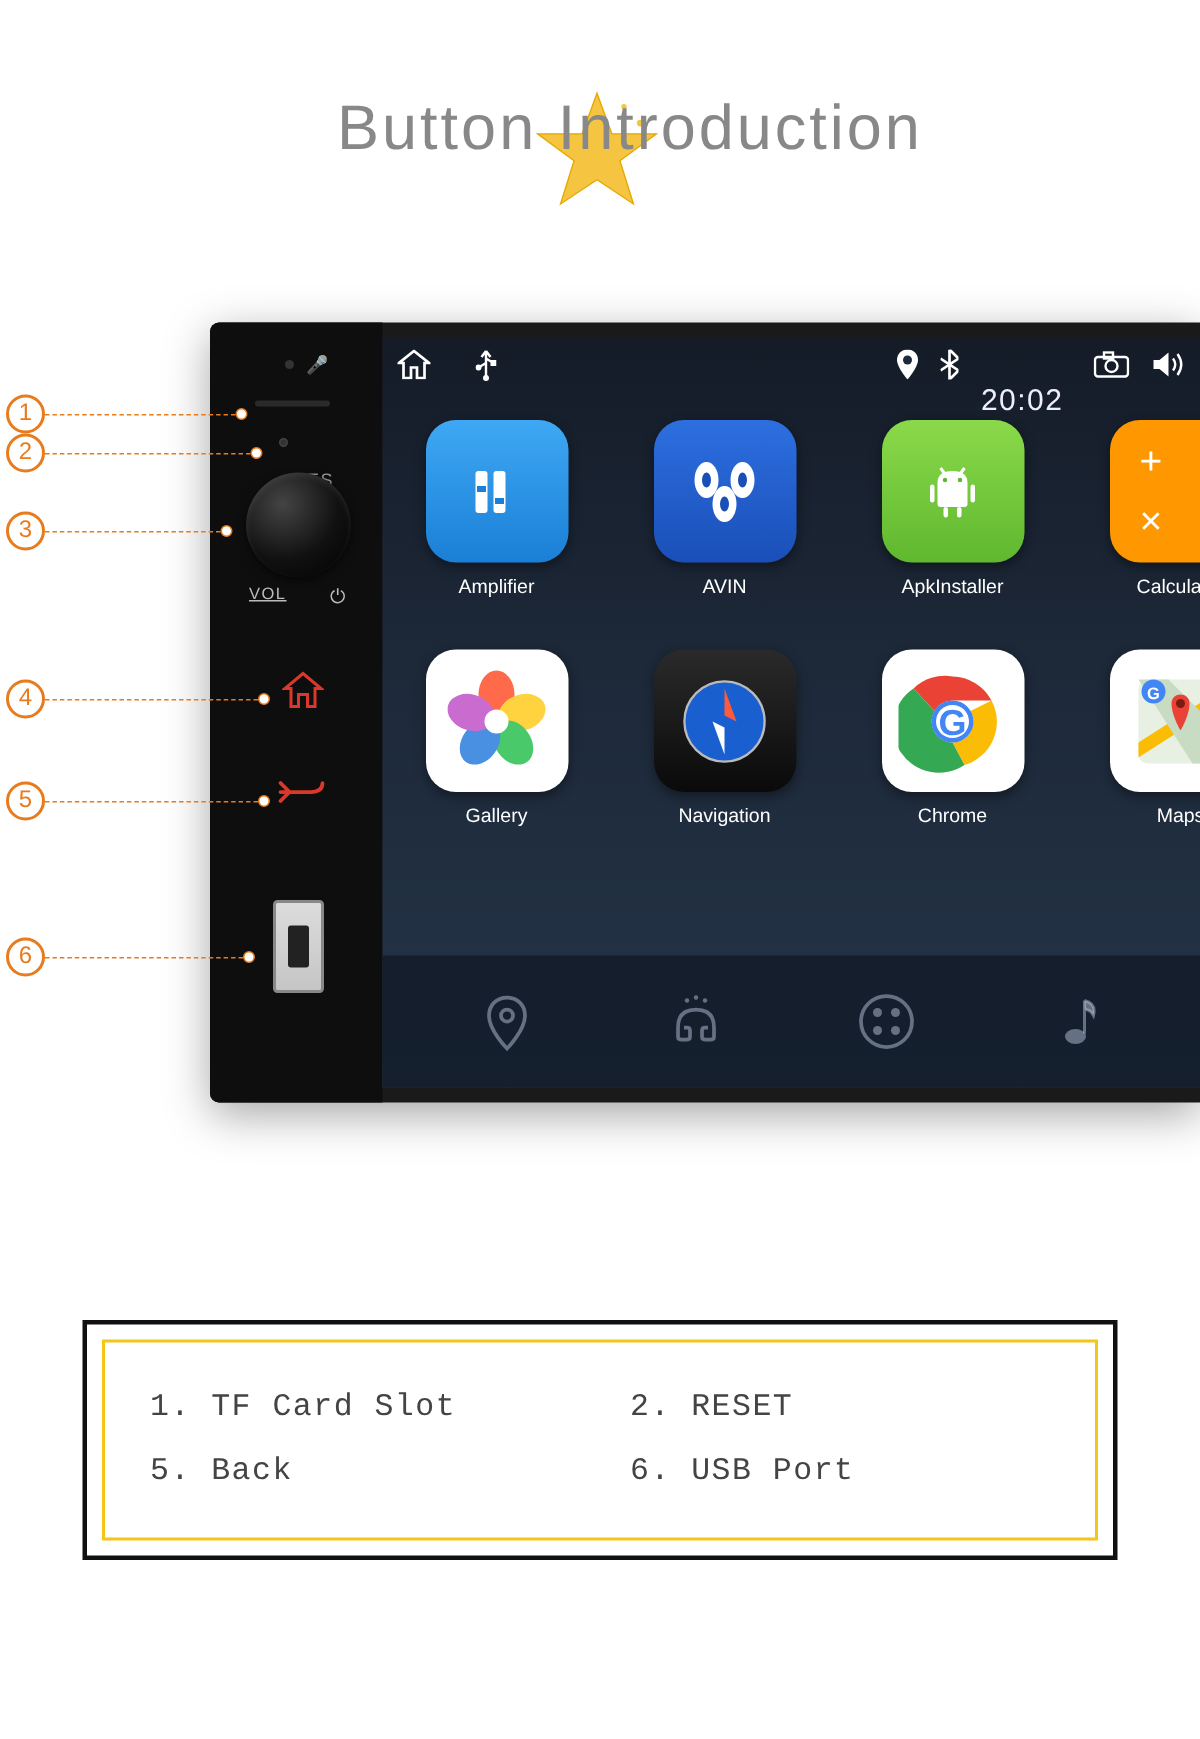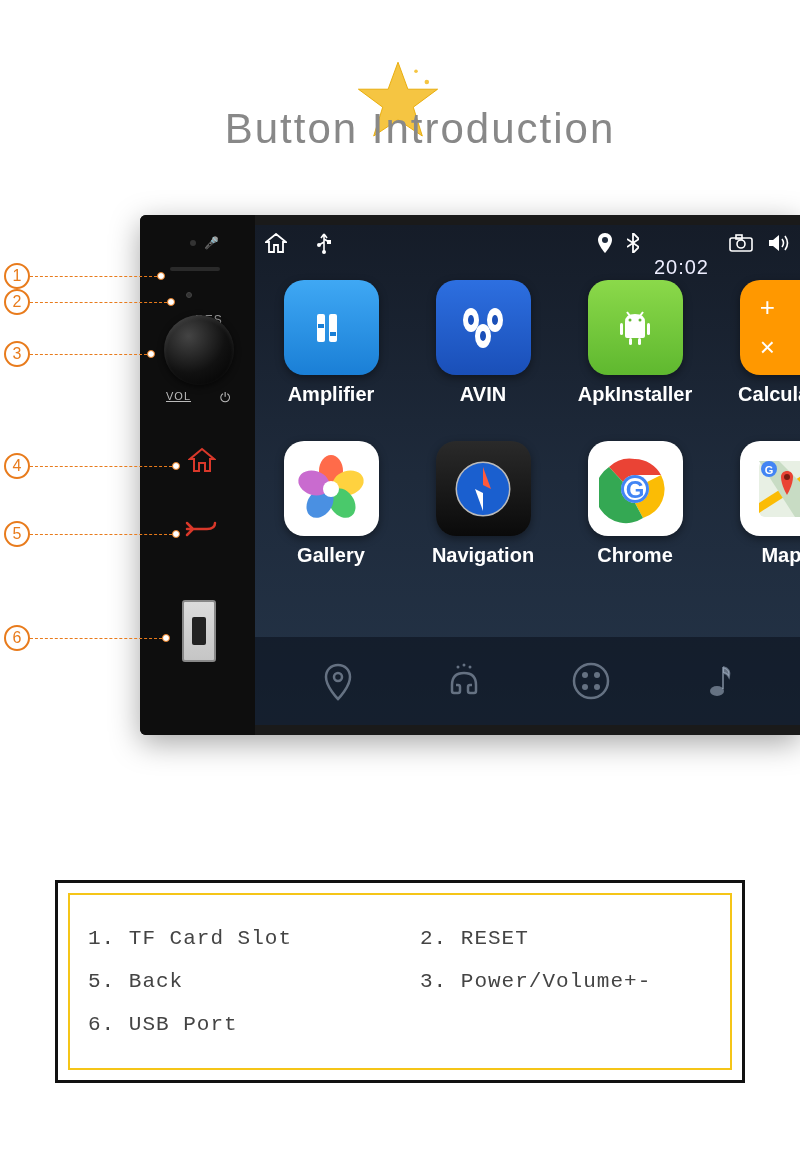--- a/index.html
+++ b/index.html
@@ -9,21 +9,21 @@
     background: #fff;
     font-family: -apple-system, "Helvetica Neue", Arial, sans-serif;
     position: relative;
     overflow: hidden;
   }
 
   
   .title-area {
     position: relative;
     text-align: center;
-    padding-top: 105px;
+    padding-top: 61px;
     height: 200px;
     margin-left: 40px;
   }
   .star {
     position: absolute;
     left: 313px;
     top: 55px;
     width: 90px;
     height: 90px;
     z-index: 1;
@@ -205,22 +205,22 @@
     height: 95px;
     border-radius: 20px;
     display: flex;
     align-items: center;
     justify-content: center;
     box-shadow: 0 3px 8px rgba(0,0,0,0.4);
     font-size: 44px;
     color: #fff;
   }
   .app-label {
-    font-size: 20px;
-    font-weight: 700;
+    font-size: 13px;
+    font-weight: 400;
   }
   .ic-amplifier { background: linear-gradient(#3fa8f4,#1a7fd6); }
   .ic-apk { background: linear-gradient(#8bd94a,#5fb82f); }
   .ic-avin { background: linear-gradient(#2d6fe0,#1a4fb8); }
   .ic-calc {
     background: #ff9800;
     display: grid;
     grid-template-columns: 1fr 1fr;
     grid-template-rows: 1fr 1fr;
     font-size: 26px;
@@ -310,21 +310,21 @@
   .legend-box {
     position: absolute;
     top: 880px;
     left: 55px;
     right: 55px;
     border: 3px solid #111;
     padding: 10px;
   }
   .legend-inner {
     border: 2px solid #f5c518;
-    padding: 32px 18px;
+    padding: 32px 30px;
     display: grid;
     grid-template-columns: 1fr 1fr;
     gap: 20px 40px;
     font-size: 21px;
     color: #444;
     font-family: "Courier New", monospace;
     letter-spacing: 1px;
   }
 </style>
 </head>
@@ -582,16 +582,15 @@
       <span class="line"></span>
       <span class="tip"></span>
     </div>
 </div>
 
 <div class="legend-box">
   <div class="legend-inner">
     <div>1. TF Card Slot</div>
     <div>2. RESET</div>
     <div>5. Back</div>
-    <div>3. Power/Volume+-</div>
     <div>6. USB Port</div>
   </div>
 </div>
 
 </body></html>

